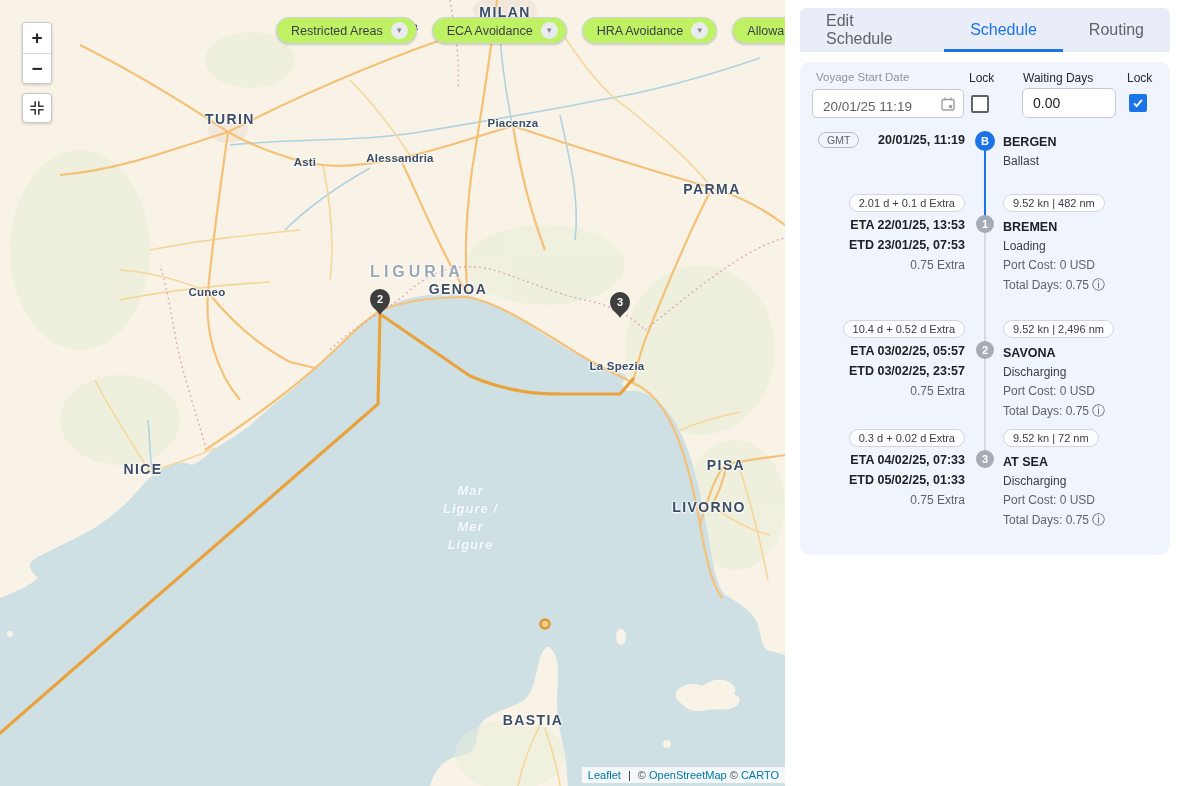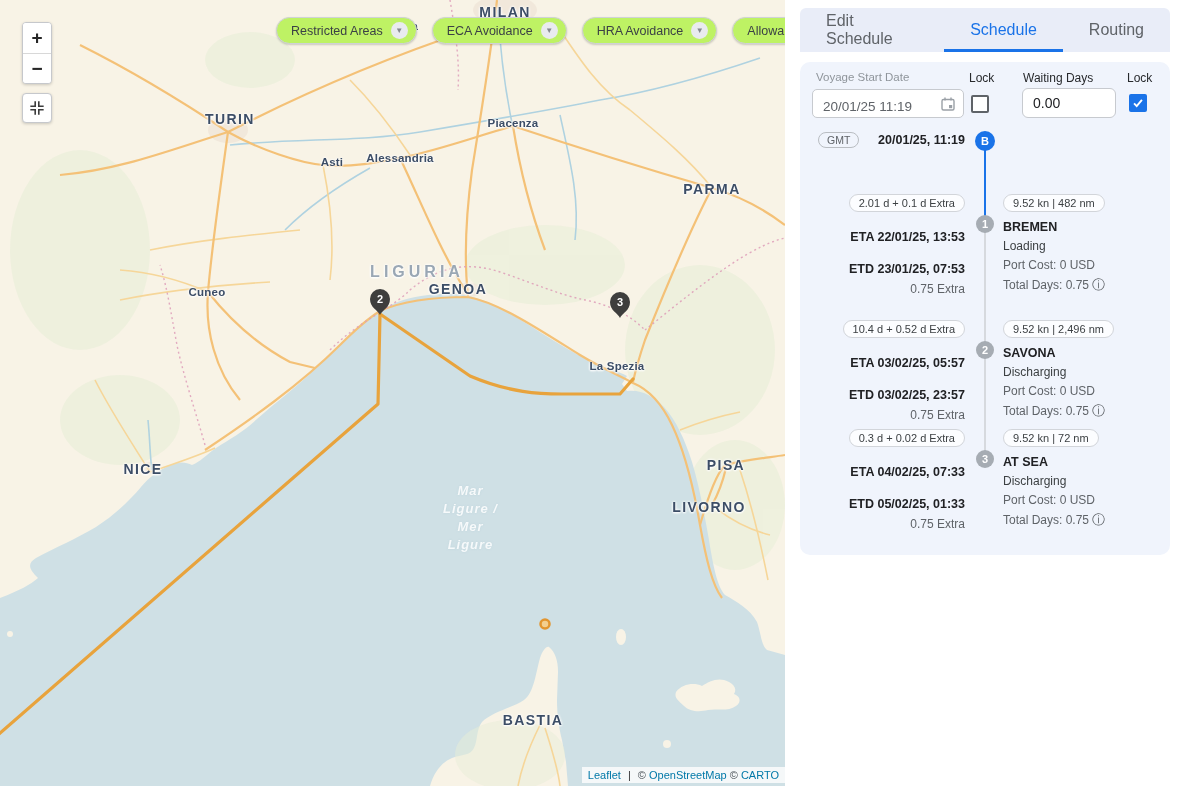--- a/index.html
+++ b/index.html
@@ -84,21 +84,21 @@
   .dpill { display:inline-block; border:1px solid #d2d5da; border-radius:12px; padding:2px 9px;
            font-size:11px; color:#3c4043; background:#fcfdff; white-space:nowrap; }
   .gmt-pill { position:absolute; left:18px; top:70px; border:1px solid #b9bdc2; border-radius:10px;
               padding:1px 8px; font-size:10.5px; color:#5f6368; }
   .dt-bold { font-weight:bold; font-size:12.5px; color:#202124; }
   .origin-dt { position:absolute; left:12px; top:71px; width:153px; text-align:right; }
   .port-name { font-weight:bold; font-size:12.5px; color:#202124; line-height:19px; }
   .port-act  { font-size:12px; color:#3c4043; line-height:19px; }
   .port-gray { font-size:12px; color:#5f6368; line-height:19px; }
   .eta-block div { line-height:20px; }
-  .eta-line { font-weight:bold; font-size:12.5px; color:#202124;margin-top:12px; }
+  .eta-line { font-weight:bold; font-size:12.5px; color:#202124; }
   .extra-line { font-size:12px; color:#5f6368; }
   .info-ic { font-size:13px; color:#5f6368; margin-left:3px; cursor:pointer; font-style:normal; }
 </style>
 </head>
 <body>
 
 <div class="app">
 
   <div class="map">
     <svg class="map-svg" viewBox="0 0 785 786">
@@ -207,21 +207,21 @@
       <g transform="translate(620,318)">
         <path d="M0,0 C-2,-5 -10,-7 -10,-16 A10,10 0 1 1 10,-16 C10,-7 2,-5 0,0 Z" fill="#3e3e3d"></path>
         <text y="-12" text-anchor="middle" fill="#ffffff" font-size="11" font-weight="bold">3</text>
       </g>
     </svg>
 
     <div class="map-label lbl-big lbl-under" style="left:505px; top:4px;">MILAN</div>
     <div class="map-label lbl-small lbl-under" style="left:398px; top:20px;">Novara</div>
     <div class="map-label lbl-big" style="left:230px; top:111px;">TURIN</div>
     <div class="map-label lbl-small" style="left:513px; top:117px;">Piacenza</div>
-    <div class="map-label lbl-small" style="left:332px; top:156px;">Asti</div>
+    <div class="map-label lbl-small" style="left:305px; top:156px;">Asti</div>
     <div class="map-label lbl-small" style="left:400px; top:152px;">Alessandria</div>
     <div class="map-label lbl-big" style="left:712px; top:181px;">PARMA</div>
     <div class="map-label lbl-small" style="left:207px; top:286px;">Cuneo</div>
     <div class="map-label lbl-region" style="left:417px; top:263px;">LIGURIA</div>
     <div class="map-label lbl-big" style="left:458px; top:281px;">GENOA</div>
     <div class="map-label lbl-small" style="left:617px; top:360px;">La Spezia</div>
     <div class="map-label lbl-big" style="left:143px; top:461px;">NICE</div>
     <div class="map-label lbl-big" style="left:726px; top:457px;">PISA</div>
     <div class="map-label lbl-big" style="left:709px; top:499px;">LIVORNO</div>
     <div class="map-label lbl-big" style="left:533px; top:712px;">BASTIA</div>
@@ -315,20 +315,24 @@
 
       <div class="tl-line tl-blue"></div>
       <div class="tl-line tl-gray"></div>
       <div class="tl-dot dot-b">B</div>
       <div class="tl-dot dot-n dot-1">1</div>
       <div class="tl-dot dot-n dot-2">2</div>
       <div class="tl-dot dot-n dot-3">3</div>
 
       <div class="gmt-pill">GMT</div>
       <div class="origin-dt dt-bold">20/01/25, 11:19</div>
+      <div class="rrow" style="top:71px;">
+        <div class="port-name">BERGEN</div>
+        <div class="port-act">Ballast</div>
+      </div>
 
       <div class="lrow" style="top:131px;">
         <span class="dpill">2.01 d + 0.1 d Extra</span>
       </div>
       <div class="rrow" style="top:131px;">
         <span class="dpill">9.52 kn | 482 nm</span>
       </div>
       <div class="lrow eta-block" style="top:153px;">
         <div class="eta-line">ETA 22/01/25, 13:53</div>
         <div class="eta-line">ETD 23/01/25, 07:53</div>

